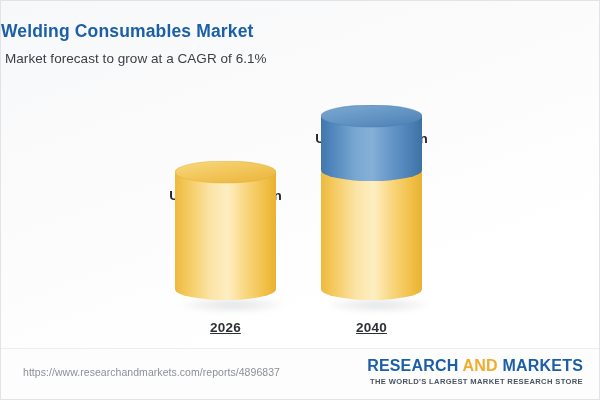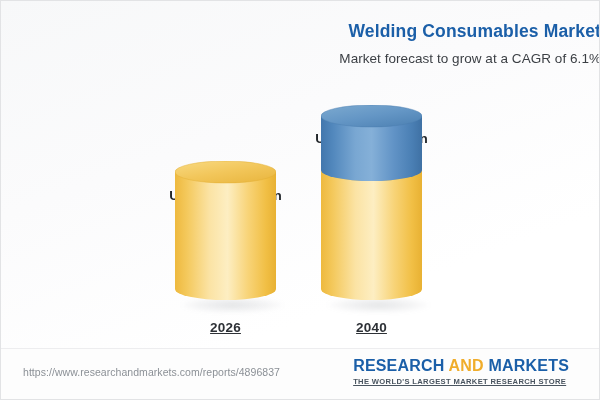--- a/index.html
+++ b/index.html
@@ -20,34 +20,34 @@
     background: linear-gradient(160deg, #f7f8f9 0%, #fbfbfc 35%, #ffffff 70%, #ffffff 100%);
     overflow: hidden;
   }
 
   
   .header {
     position: absolute;
     left: 0;
     top: 20px;
     width: 600px;
-    text-align: right;
+    text-align: left;
   }
   .chart-title {
     font-size: 17.5px;
     font-weight: bold;
     color: #1b5fa8;
     letter-spacing: 0.15px;
     margin: 0;
     line-height: 20px;
   }
   .chart-subtitle {
     font-size: 13.5px;
     color: #3b3f44;
-    margin: 10px 0 0 12px;
+    margin: 10px 0 0 4px;
     line-height: 16px;
     letter-spacing: 0.05px;
   }
 
   
   .plot {
     position: absolute;
     left: 0;
     top: 0;
     width: 600px;
@@ -120,39 +120,39 @@
   .footer-url {
     position: absolute;
     left: 22px;
     top: 17px;
     font-size: 10.5px;
     color: #8b9096;
     letter-spacing: 0.05px;
   }
   .logo {
     position: absolute;
-    right: 32px;
+    right: 18px;
     top: 8px;
+    text-align: right;
   }
   .logo-main {
     font-size: 16px;
     font-weight: bold;
     color: #1b5fa8;
     letter-spacing: 0.2px;
     line-height: 18px;
   }
   .logo-and { color: #f0ad2b; }
   .logo-tag {
     font-size: 7.6px;
     font-weight: bold;
     color: #4a5560;
     letter-spacing: 0.35px;
     line-height: 10px;
     margin-top: 2px;
-    text-decoration: underline;
   }
 </style>
 </head>
 <body>
 
 <div class="card">
 
   <div class="header">
     <div class="chart-title">Welding Consumables Market</div>
     <div class="chart-subtitle">Market forecast to grow at a CAGR of 6.1%</div>

